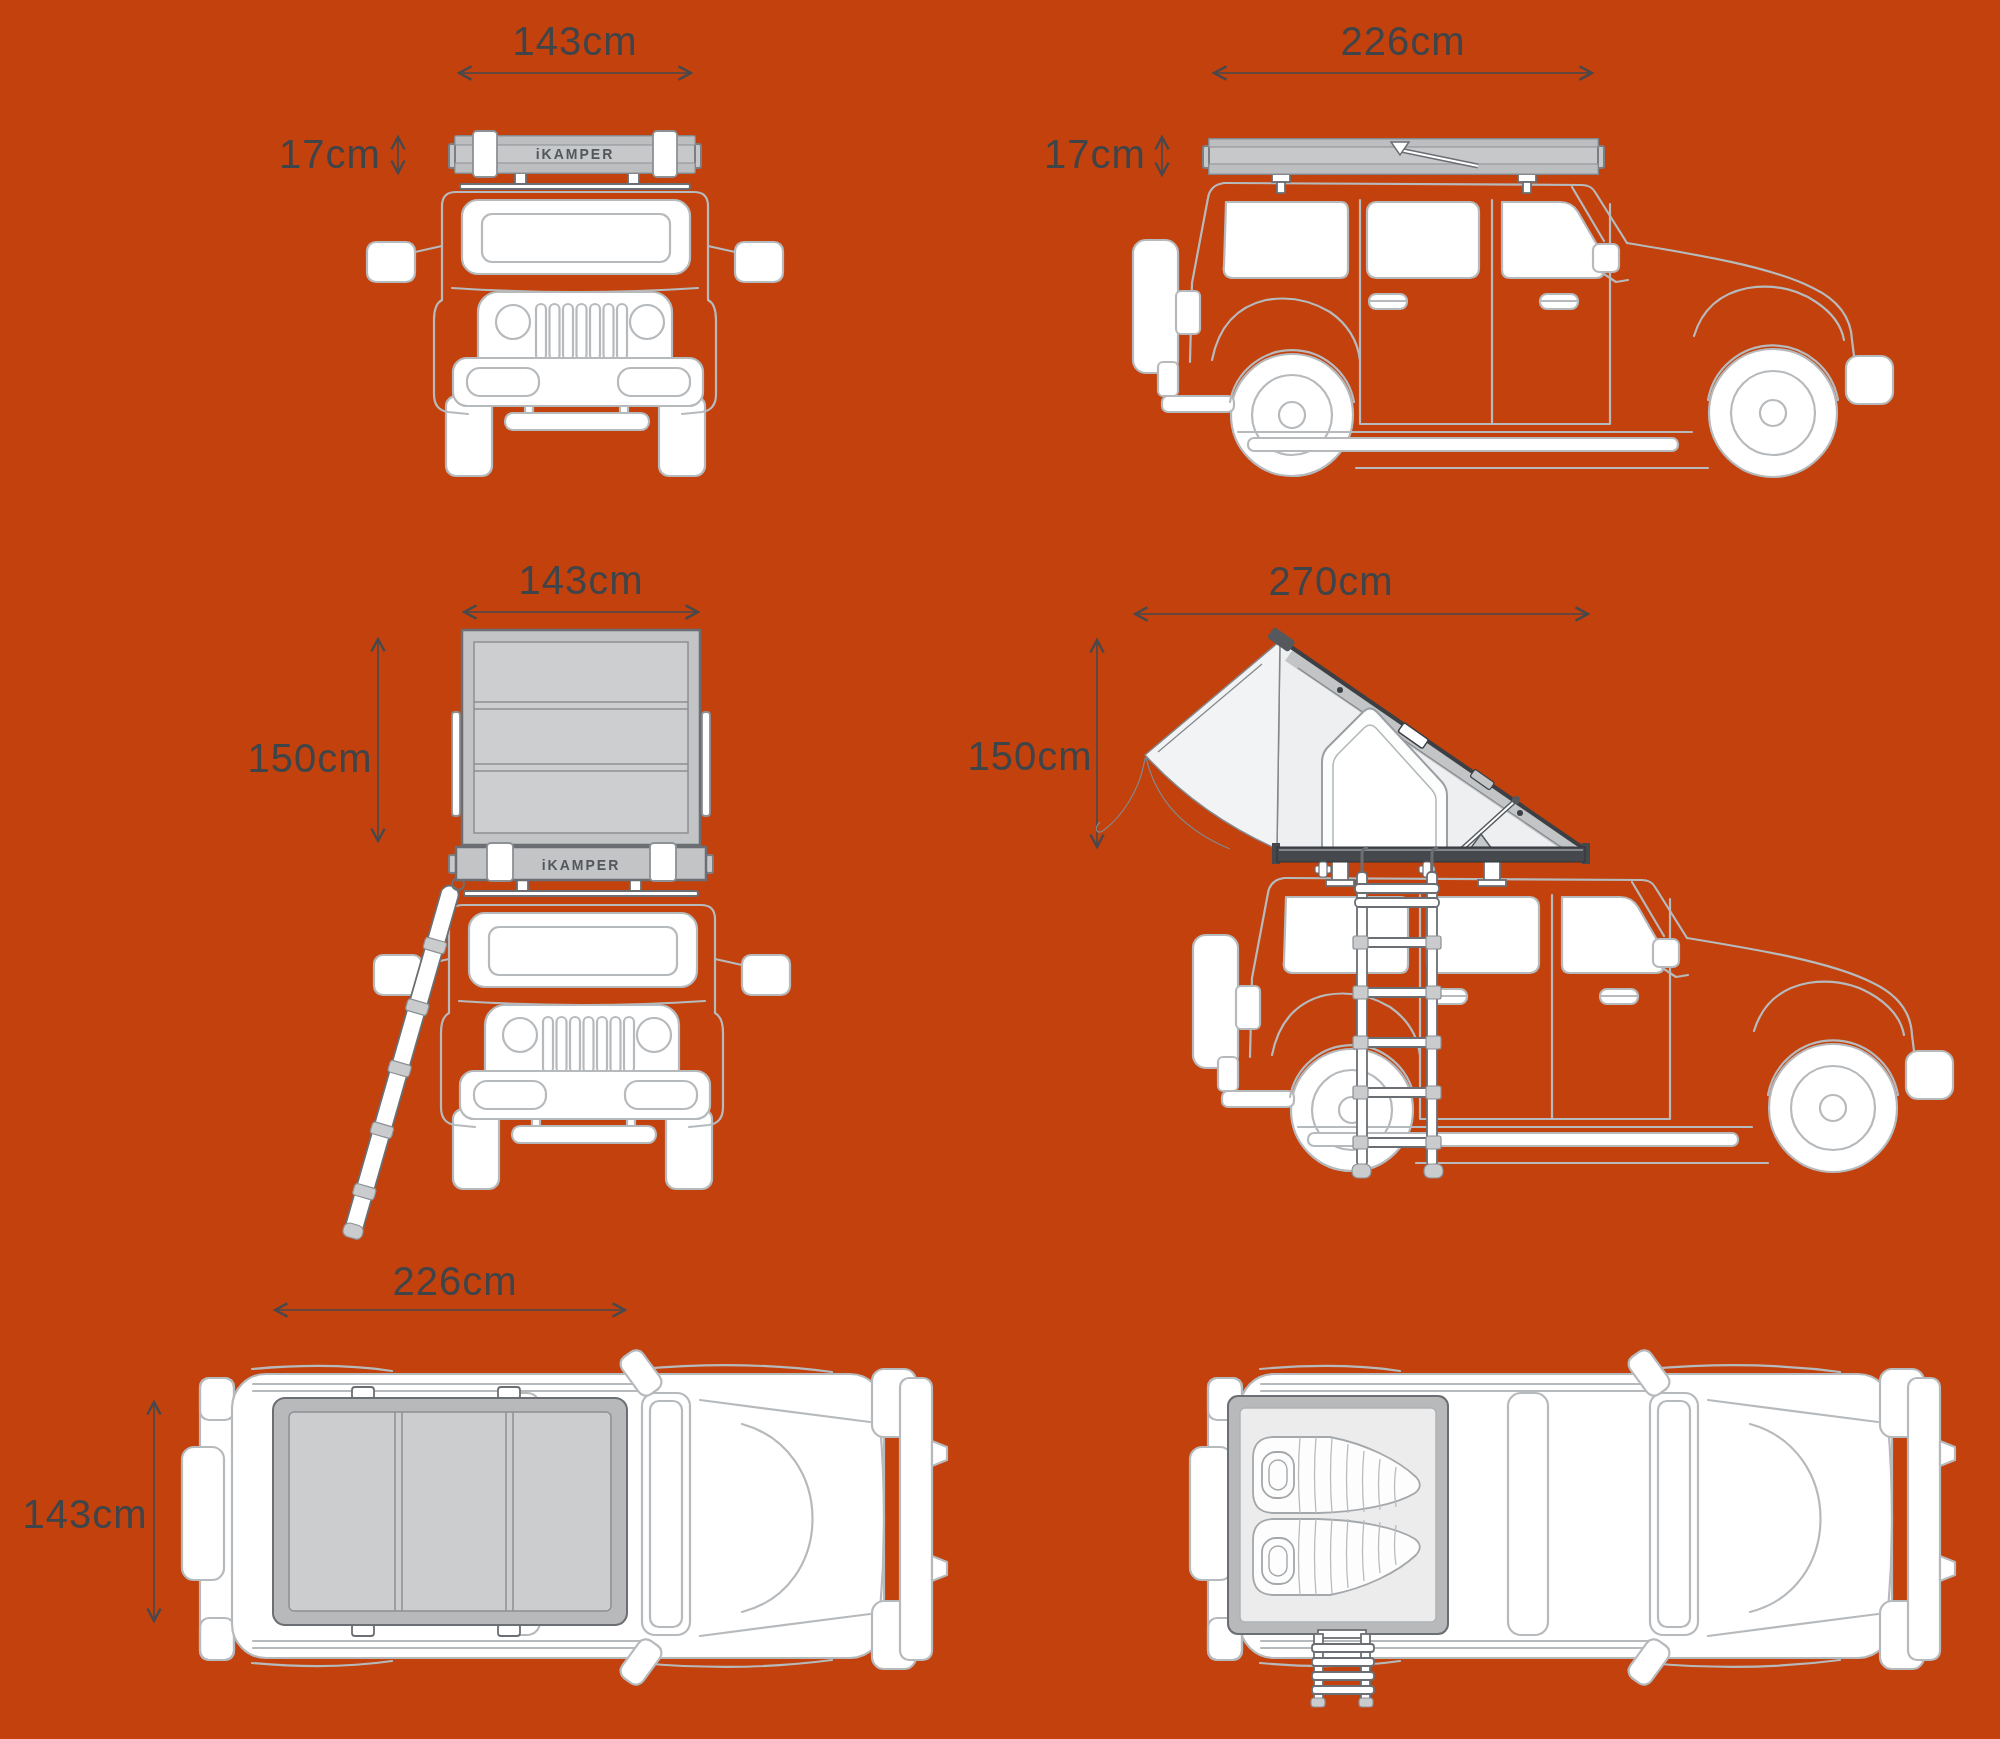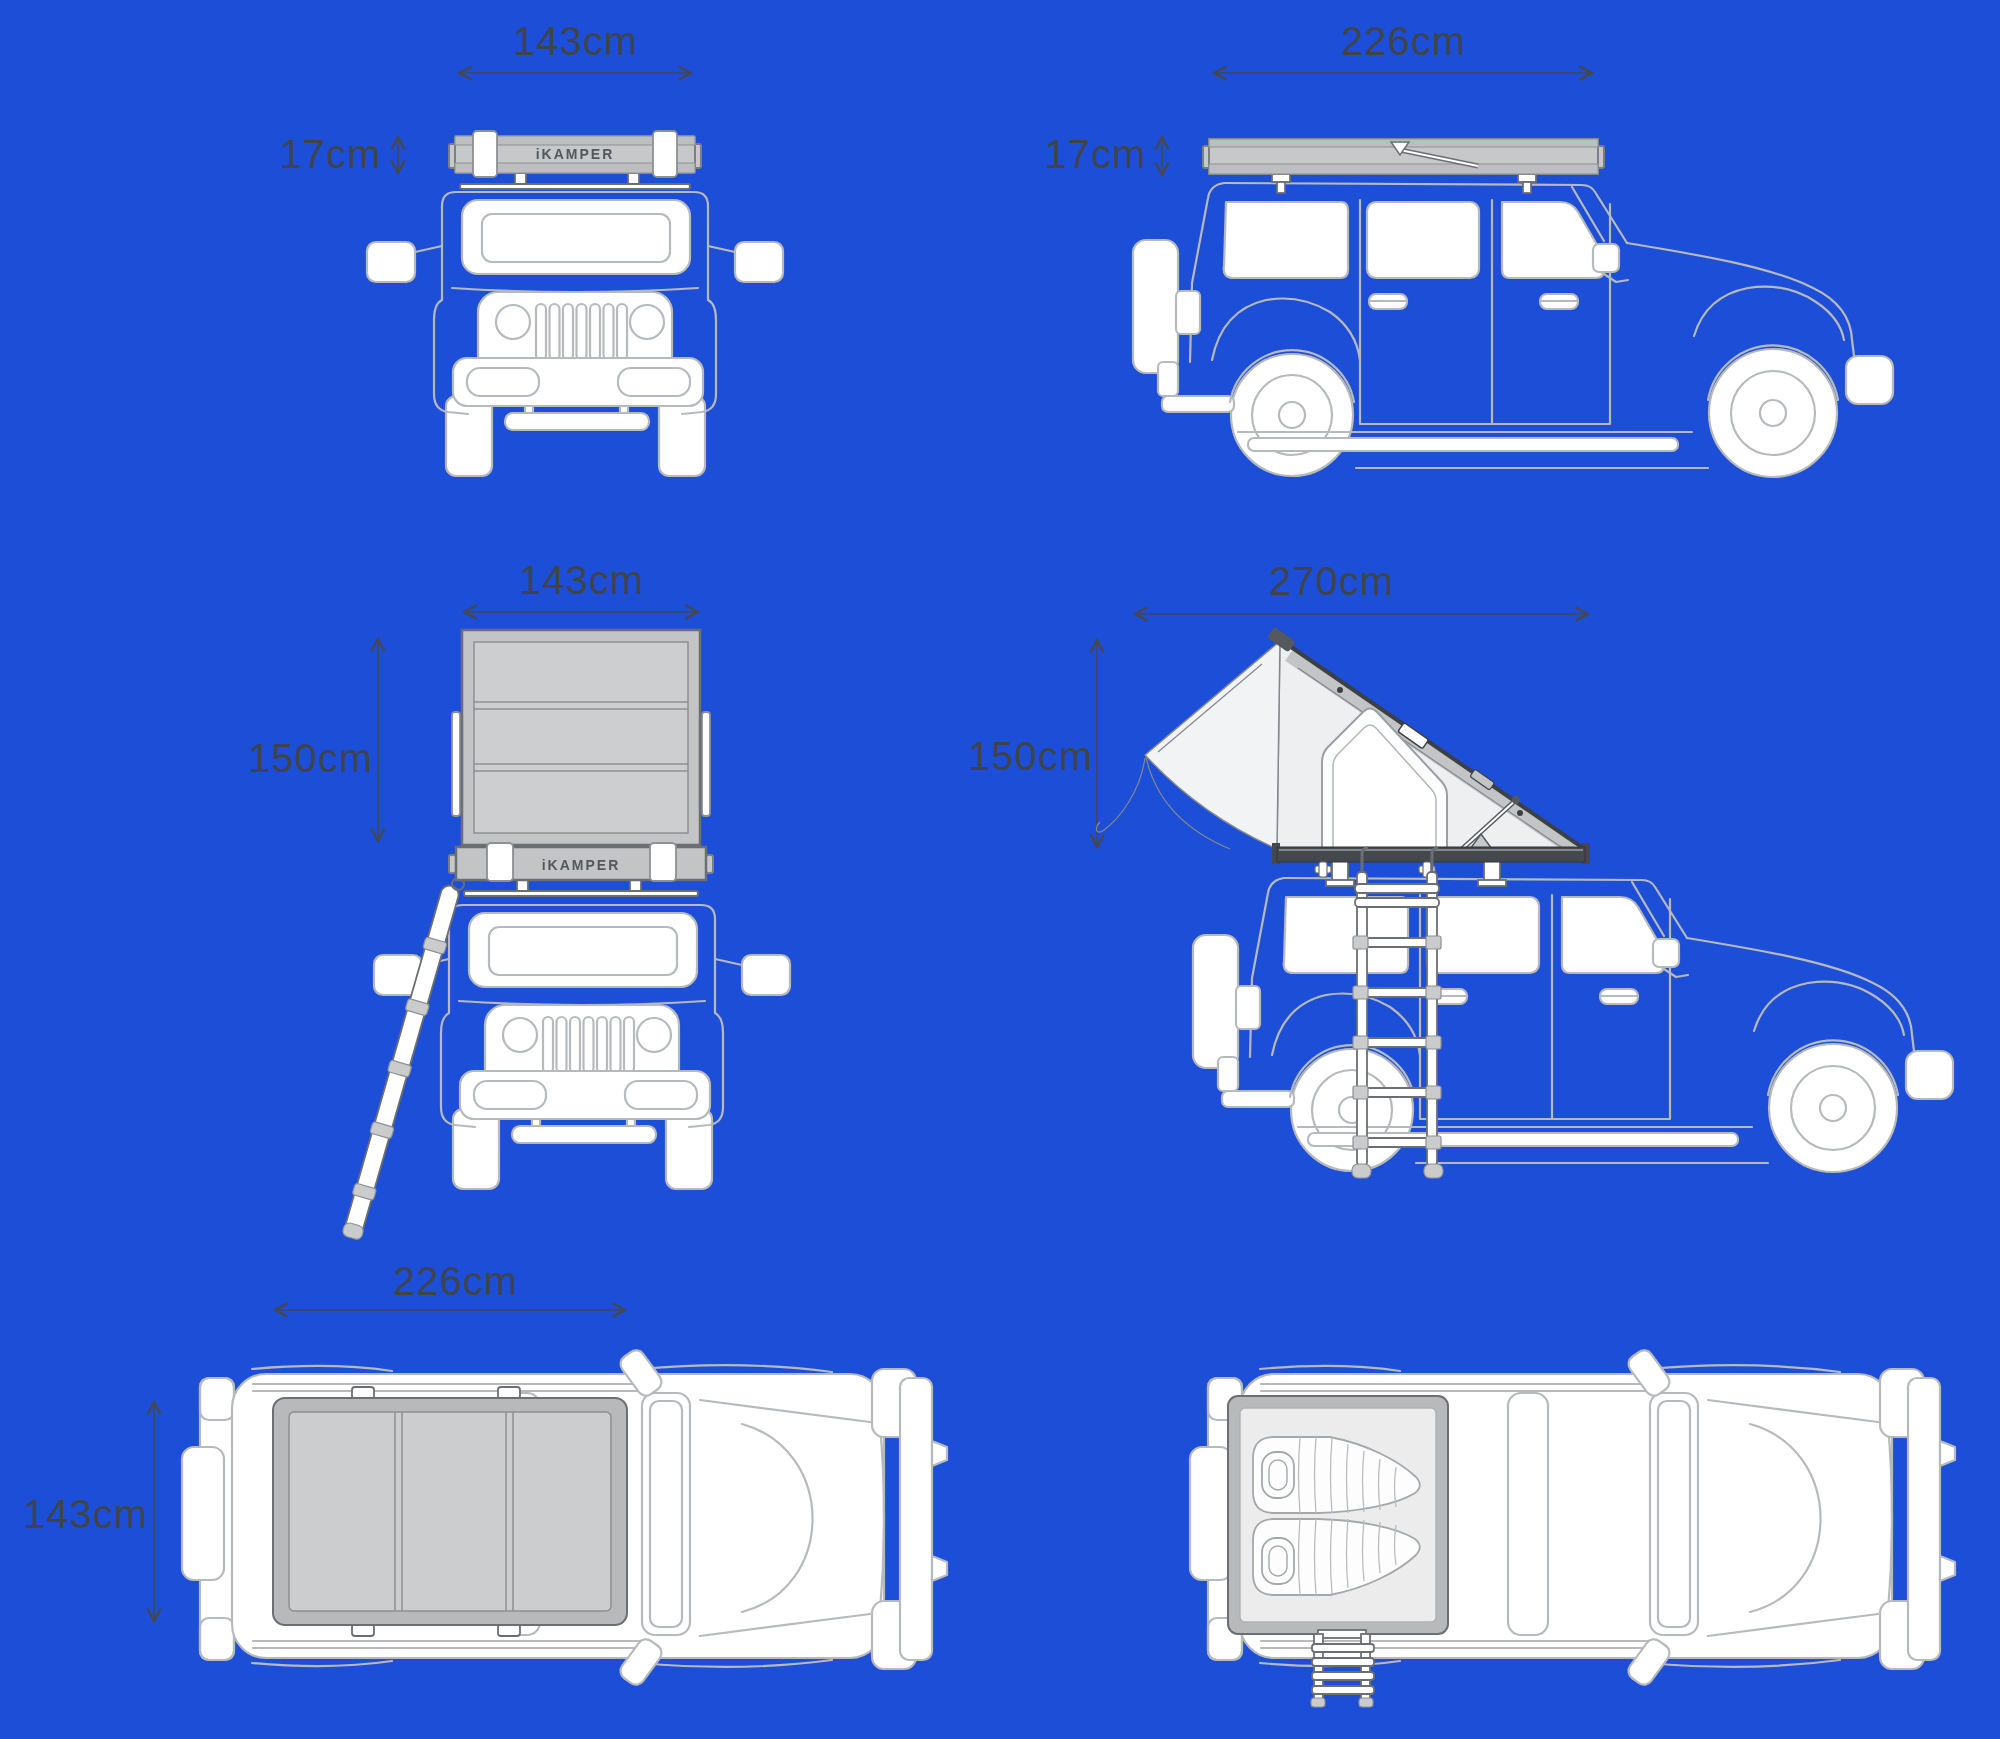--- a/index.html
+++ b/index.html
@@ -1,16 +1,16 @@
 <!DOCTYPE html>
 <html><head>
 <meta charset="utf-8">
 <style>
   html,body{margin:0;padding:0;background:#ffffff;}
-  .canvas{position:relative;width:2000px;height:1739px;background:#1d4ed8;overflow:hidden;
+  .canvas{position:relative;width:2000px;height:1739px;background:#c2410c;overflow:hidden;
           font-family:"Liberation Sans",sans-serif;}
   svg{display:block;}
   text.dim{font-family:"Liberation Sans",sans-serif;font-size:40px;fill:#3f4449;letter-spacing:1px;}
   text.logo{font-family:"Liberation Sans",sans-serif;font-size:14px;font-weight:bold;
             fill:#54585c;letter-spacing:2px;}
   .veh{stroke:#b7babd;stroke-width:2.2;fill:none;stroke-linecap:round;stroke-linejoin:round;}
   .vehf{stroke:#b7babd;stroke-width:2.2;fill:#ffffff;stroke-linejoin:round;}
   .dimline{stroke:#45494e;stroke-width:1.6;}
   .tentbox{fill:#c6c8ca;stroke:#7b7f83;stroke-width:2;}
   .strip{fill:#bcbec0;stroke:#8d9094;stroke-width:1;}

